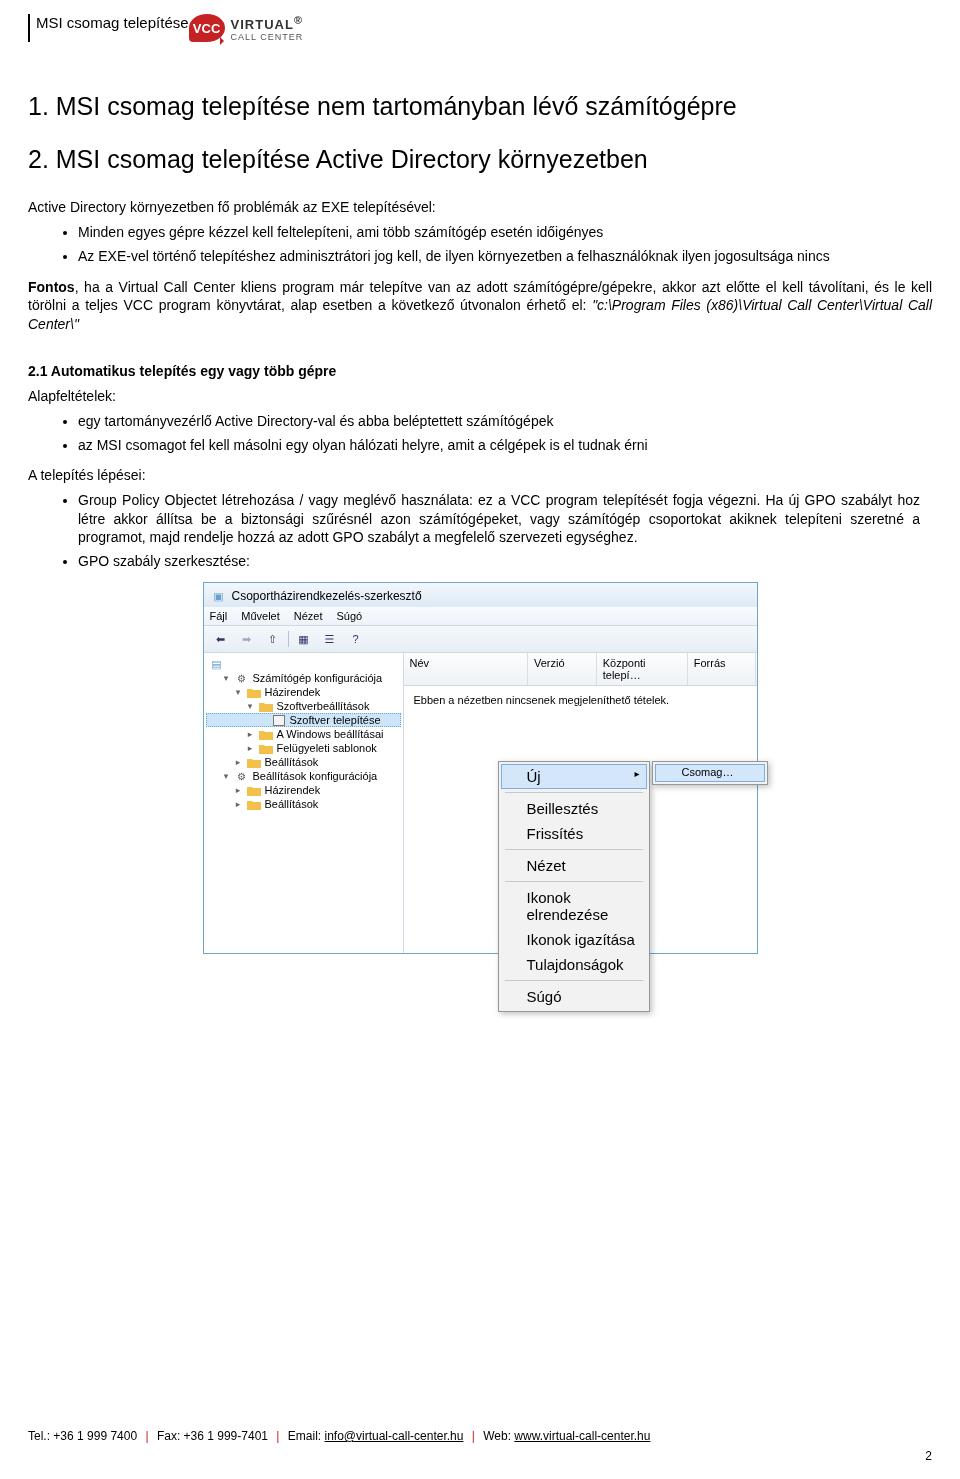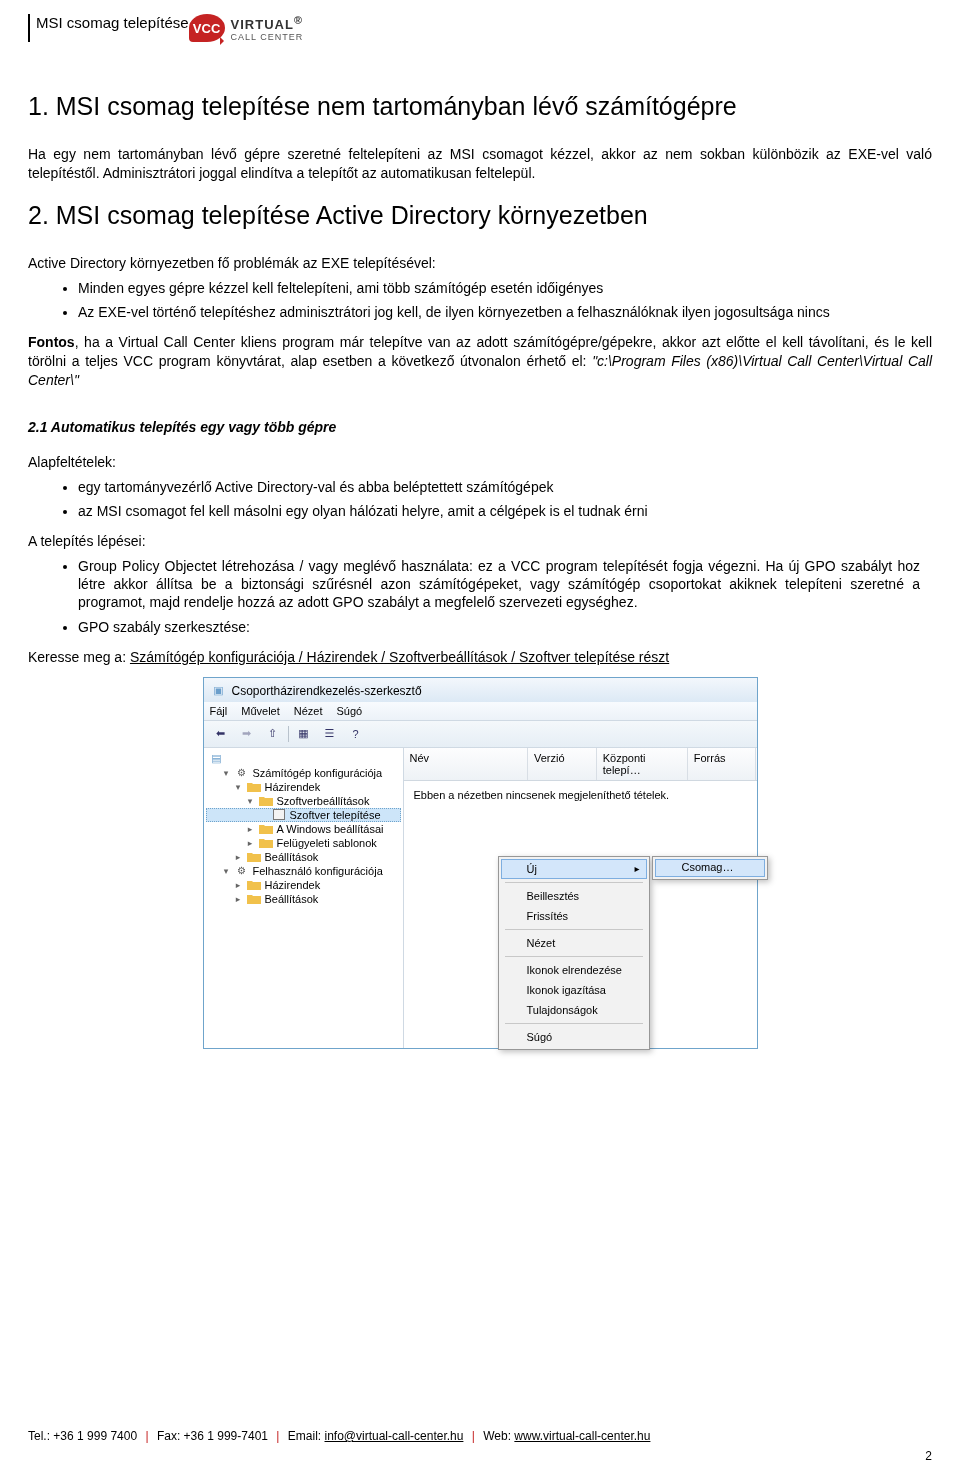--- a/index.html
+++ b/index.html
@@ -59,21 +59,21 @@
     font-weight: normal;
     margin: 18px 0 24px 0;
   }
   p { margin: 0 0 6px 0; line-height: 1.35; }
   p.justify { text-align: justify; }
   ul.bullets { margin: 4px 12px 12px 0; padding-left: 50px; }
   ul.bullets li { margin: 6px 0; line-height: 1.3; }
   .bold { font-weight: bold; }
   .italic { font-style: italic; }
   .underline { text-decoration: underline; }
-  .section21 { font-weight: bold; margin-top: 28px; margin-bottom: 16px; font-style: italic; }
+  .section21 { font-weight: bold; margin-top: 28px; margin-bottom: 6px; }
   .screenshot-wrap {
     display: flex;
     justify-content: center;
     margin-top: 10px;
   }
   .app-window {
     width: 555px;
     border: 1px solid #6fa4cb;
     font-family: "Segoe UI", Tahoma, sans-serif;
     font-size: 11px;
@@ -145,21 +145,21 @@
   }
   .list-header span { padding: 4px 6px; border-right: 1px solid #d8dee5; font-size: 11px; }
   .list-empty { padding: 8px 10px; color: #000; font-size: 11px; }
   .ctx-menu {
     position: absolute;
     left: 94px; top: 108px;
     width: 152px;
     background: #f2f2f2;
     border: 1px solid #979797;
     box-shadow: 2px 2px 6px rgba(0,0,0,0.25);
-    font-size: 11px;
+    font-size: 15px;
     padding: 2px;
   }
   .ctx-item {
     padding: 4px 8px 4px 26px;
     position: relative;
   }
   .ctx-item.hover {
     background: #d3e6fa;
     border: 1px solid #7daee0;
     padding: 3px 7px 3px 25px;
@@ -206,21 +206,20 @@
     <div class="logo">
       <div class="logo-bubble">VCC</div>
       <div class="logo-text">
         <div class="line1"><span>VIRTUAL</span><sup>®</sup></div>
         <div class="line2">CALL CENTER</div>
       </div>
     </div>
   </div>
 
   <h1 class="section">1. MSI csomag telepítése nem tartományban lévő számítógépre</h1>
-  <p class="justify">Ha egy nem tartományban lévő gépre szeretné feltelepíteni az MSI csomagot kézzel, akkor az nem sokban különbözik az EXE-vel való telepítéstől. Adminisztrátori joggal elindítva a telepítőt az automatikusan feltelepül.</p>
 
   <h1 class="section">2. MSI csomag telepítése Active Directory környezetben</h1>
   <p>Active Directory környezetben fő problémák az EXE telepítésével:</p>
   <ul class="bullets">
     <li>Minden egyes gépre kézzel kell feltelepíteni, ami több számítógép esetén időigényes</li>
     <li>Az EXE-vel történő telepítéshez adminisztrátori jog kell, de ilyen környezetben a felhasználóknak ilyen jogosultsága nincs</li>
   </ul>
   <p class="justify">
     <span class="bold">Fontos</span><span>, ha a Virtual Call Center kliens program már telepítve van az adott számítógépre/gépekre, akkor azt előtte el kell távolítani, és le kell törölni a teljes VCC program könyvtárat, alap esetben a következő útvonalon érhető el: </span><span class="italic">"c:\Program Files (x86)\Virtual Call Center\Virtual Call Center\"</span>
   </p>
@@ -229,23 +228,20 @@
   <p>Alapfeltételek:</p>
   <ul class="bullets" style="margin-top:0;">
     <li>egy tartományvezérlő Active Directory-val és abba beléptettett számítógépek</li>
     <li>az MSI csomagot fel kell másolni egy olyan hálózati helyre, amit a célgépek is el tudnak érni</li>
   </ul>
   <p>A telepítés lépései:</p>
   <ul class="bullets" style="margin-top:0;">
     <li class="justify" style="text-align:justify;">Group Policy Objectet létrehozása / vagy meglévő használata: ez a VCC program telepítését fogja végezni. Ha új GPO szabályt hoz létre akkor állítsa be a biztonsági szűrésnél azon számítógépeket, vagy számítógép csoportokat akiknek telepíteni szeretné a programot, majd rendelje hozzá az adott GPO szabályt a megfelelő szervezeti egységhez.</li>
     <li>GPO szabály szerkesztése:</li>
   </ul>
-  <p>
-    <span>Keresse meg a: </span><span class="underline">Számítógép konfigurációja / Házirendek / Szoftverbeállítások / Szoftver telepítése részt</span>
-  </p>
 
   <div class="screenshot-wrap">
     <div class="app-window">
       <div class="titlebar">
         <span class="ticon doc">▣</span>
         <span>Csoportházirendkezelés-szerkesztő</span>
       </div>
       <div class="menubar">
         <span>Fájl</span>
         <span>Művelet</span>
@@ -322,21 +318,21 @@
                 <span class="ticon folder">
                   <svg width="14" height="11" viewBox="0 0 14 11">
                     <path d="M0 2h5l1 1h8v8H0z"></path>
                   </svg>
                 </span>
                 <span>Beállítások</span>
               </div>
               <div class="tree-row lv1">
                 <span class="tree-toggle">▾</span>
                 <span class="ticon gear">⚙</span>
-                <span>Felhasználó konfigurációja</span>
+                <span>Beállítások konfigurációja</span>
               </div>
               <div class="tree-row lv2">
                 <span class="tree-toggle">▸</span>
                 <span class="ticon folder">
                   <svg width="14" height="11" viewBox="0 0 14 11">
                     <path d="M0 2h5l1 1h8v8H0z"></path>
                   </svg>
                 </span>
                 <span>Házirendek</span>
               </div>

